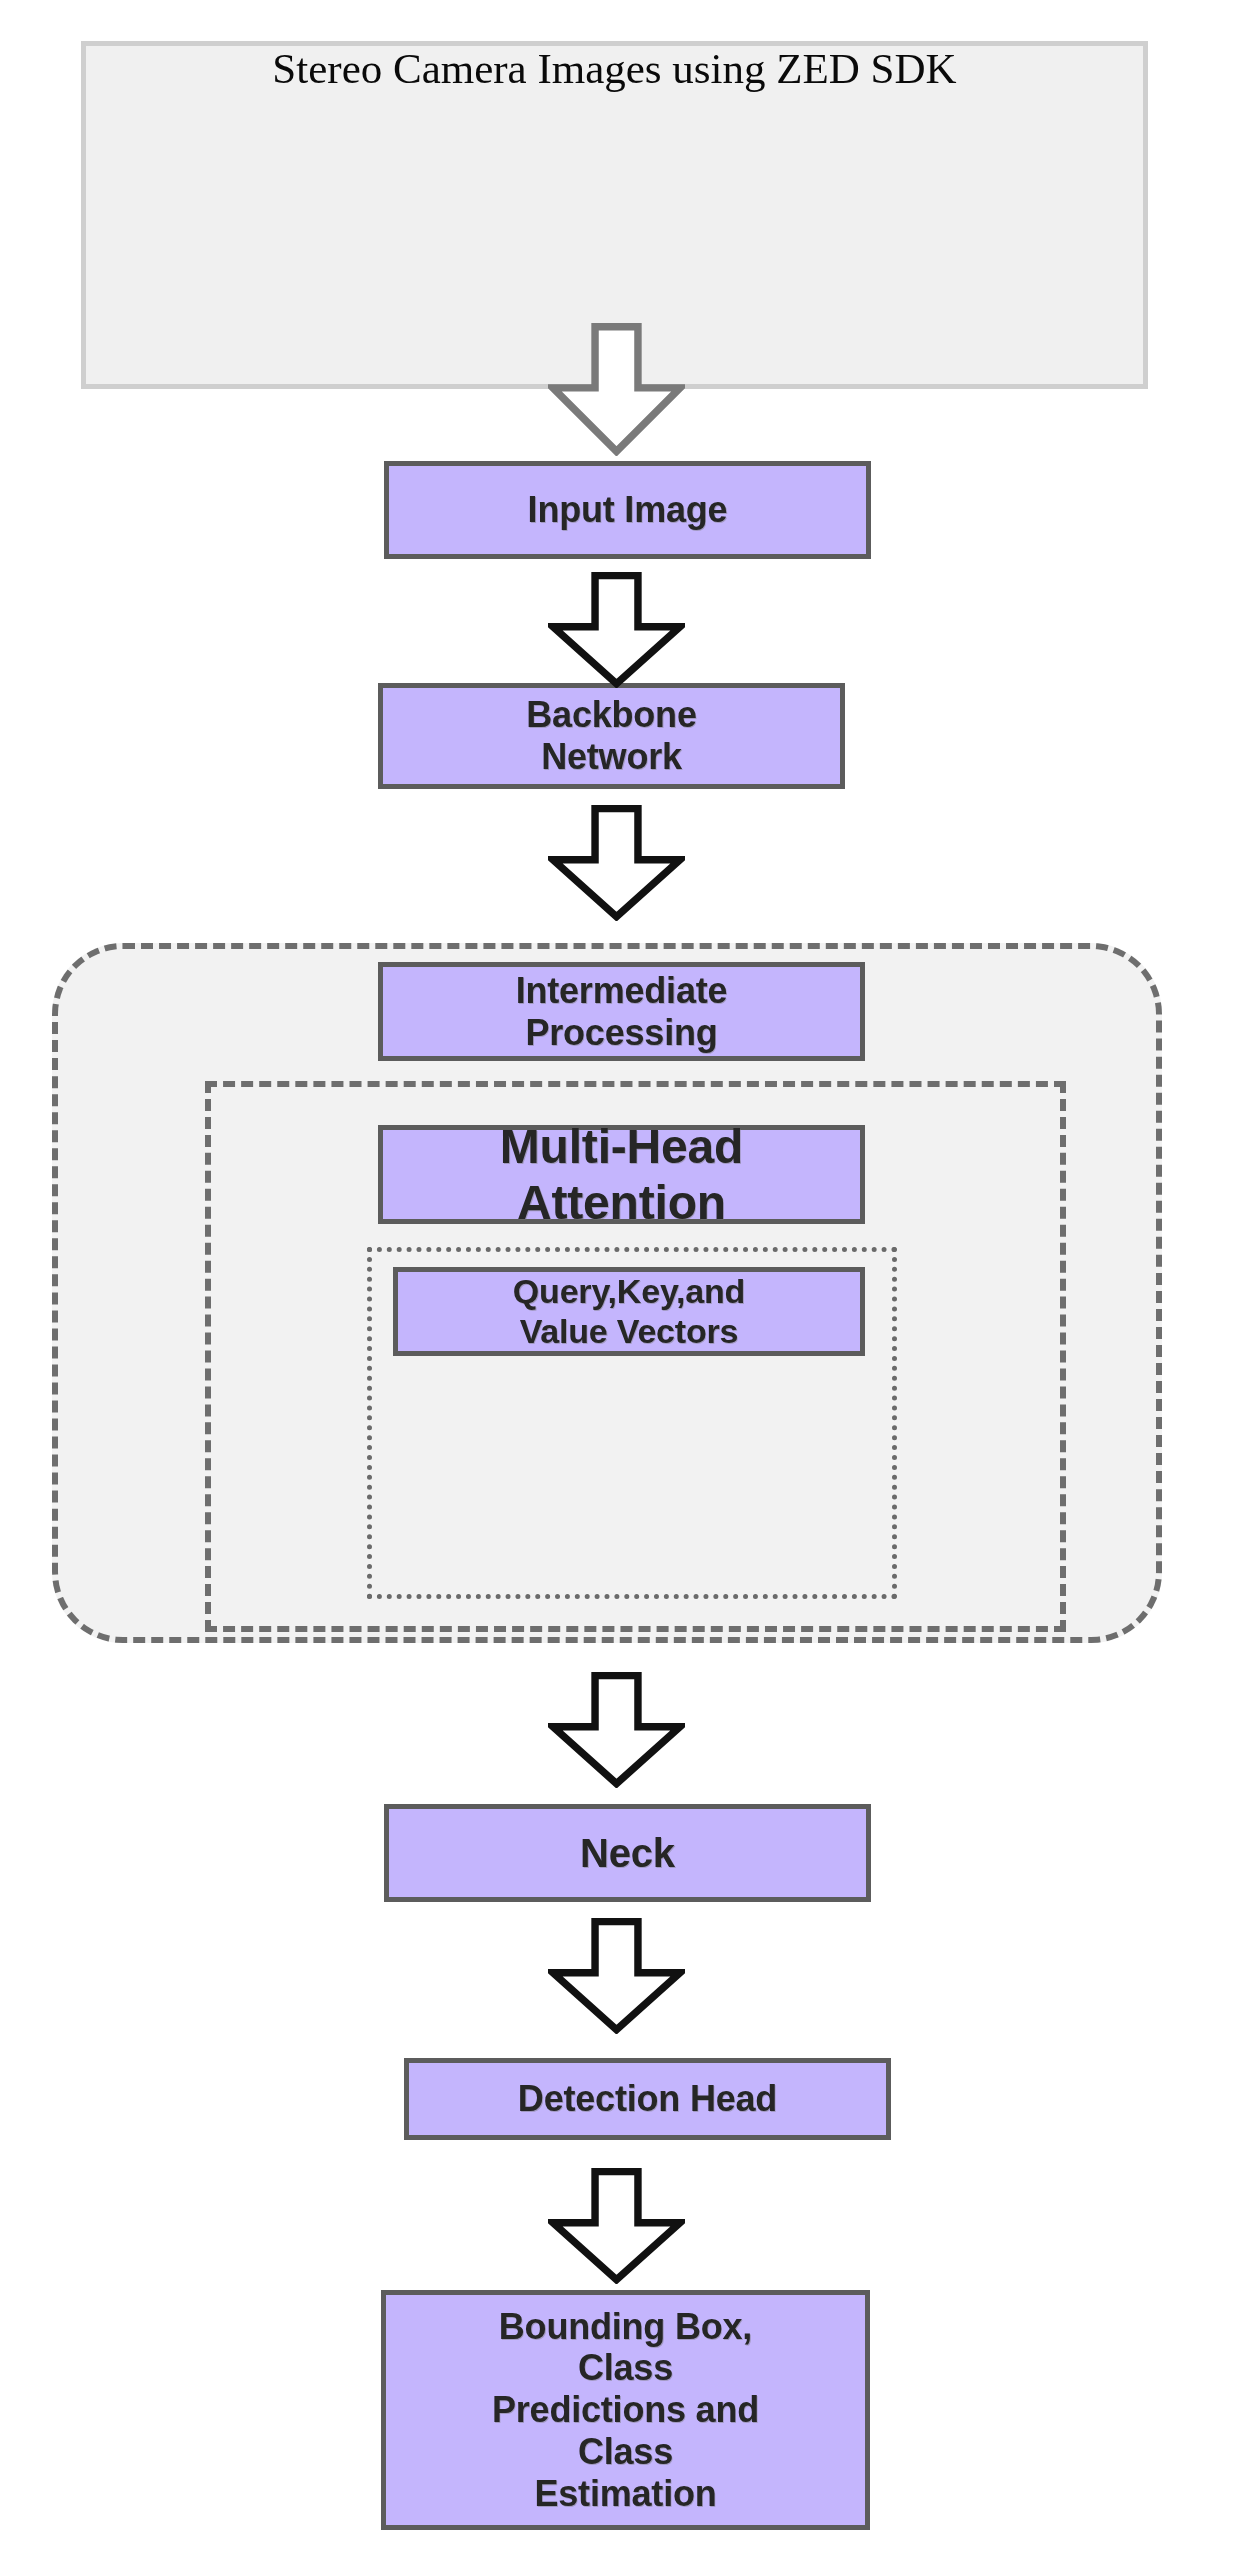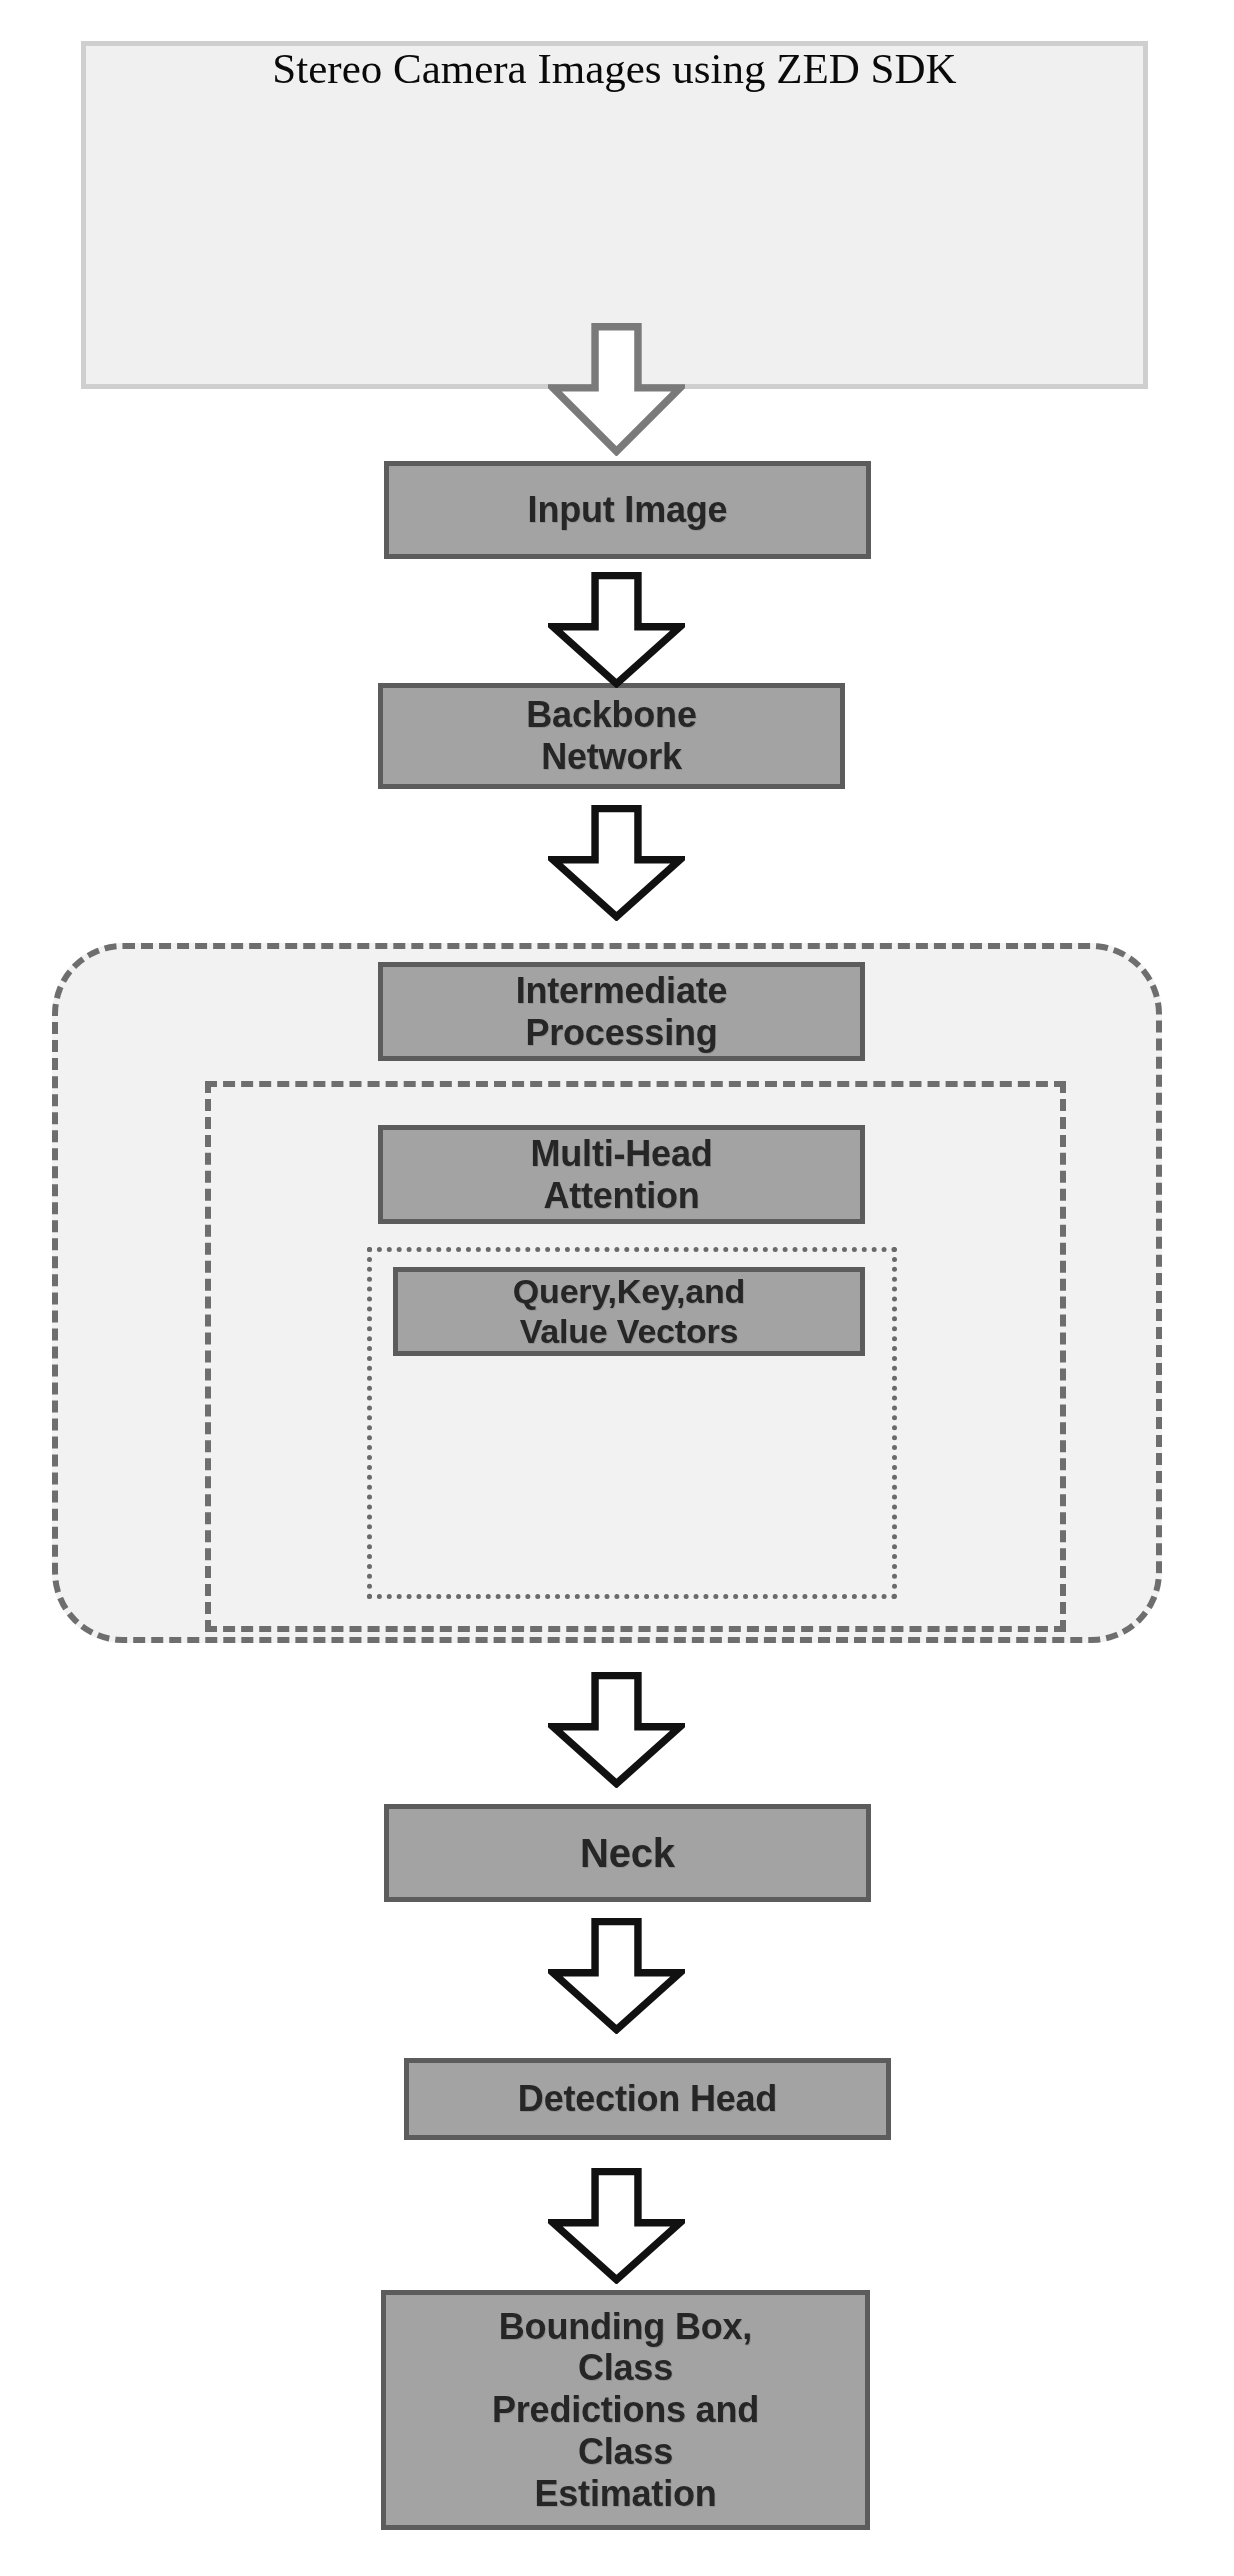--- a/index.html
+++ b/index.html
@@ -20,21 +20,21 @@
   }
   #source-box .serif-line{
     font-family:"Liberation Serif", serif;
     font-size:43px; color:#0a0a0a; line-height:1.05;
     text-align:center; white-space:nowrap;
   }
   #source-box .serif-line.l1{margin-bottom:51px;}
 
   
   .proc-box{
-    background:#a3a3a3;
+    background:#c4b5fd;
     border:5px solid #5c5c5c;
     display:flex; align-items:center; justify-content:center;
     text-align:center;
     z-index:6;
   }
   .proc-box .lbl{
     font-weight:bold;
     color:#262626;
     letter-spacing:-0.2px;
     line-height:1.16;
@@ -45,21 +45,21 @@
   #box-input-image{ left:384px; top:461px;  width:487px; height:98px; }
   #box-input-image .lbl{ font-size:36px; }
 
   #box-backbone{ left:378px; top:683px;  width:467px; height:106px; }
   #box-backbone .lbl{ font-size:36px; }
 
   #box-intermediate{ left:378px; top:962px; width:487px; height:99px; }
   #box-intermediate .lbl{ font-size:36px; }
 
   #box-mha{ left:378px; top:1125px; width:487px; height:99px; }
-  #box-mha .lbl{ font-size:36px; }
+  #box-mha .lbl{ font-size:48px; }
 
   #box-qkv{ left:393px; top:1267px; width:472px; height:89px; }
   #box-qkv .lbl{ font-size:34px; }
 
   #box-neck{ left:384px; top:1804px; width:487px; height:98px; }
   #box-neck .lbl{ font-size:40px; }
 
   #box-detection-head{ left:404px; top:2058px; width:487px; height:82px; }
   #box-detection-head .lbl{ font-size:36px; }
 

